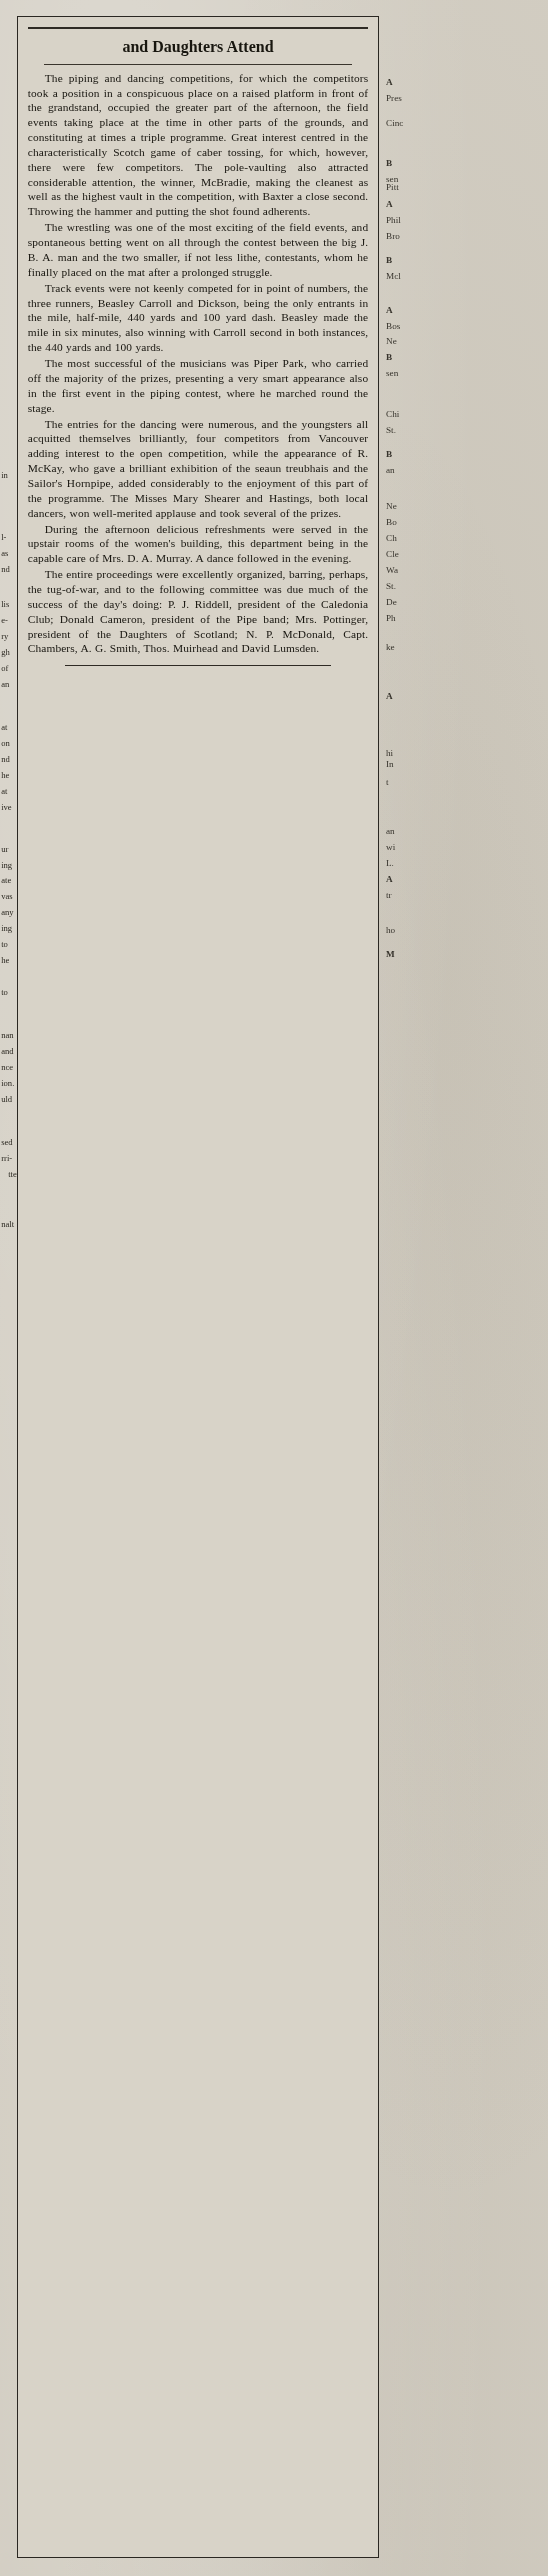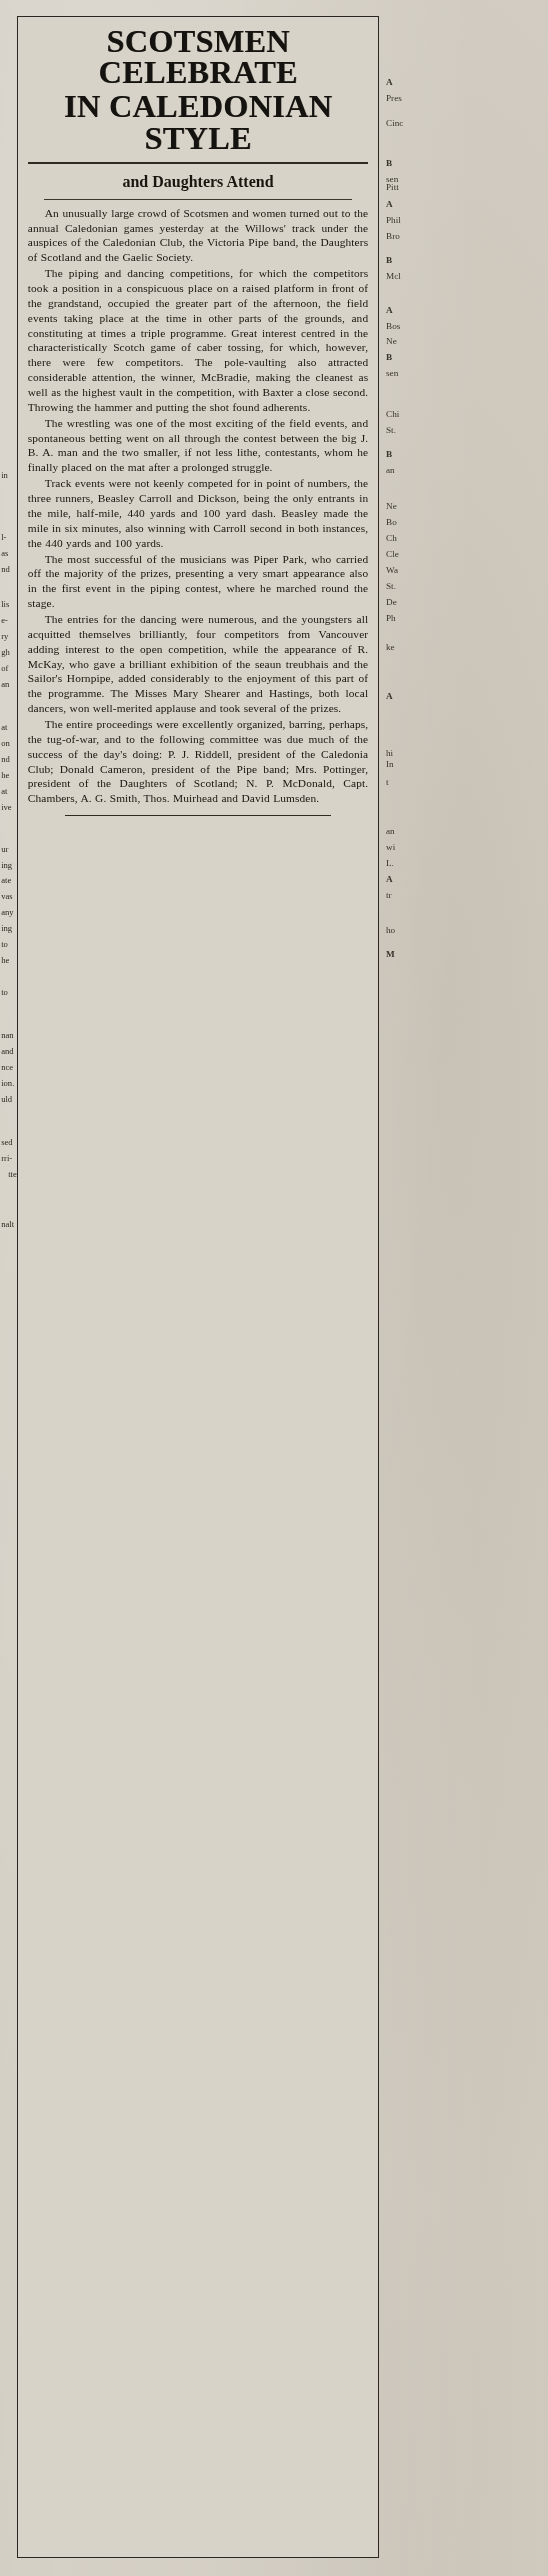--- a/index.html
+++ b/index.html
@@ -193,40 +193,36 @@
       <div class="frag" style="top: 1078px;">uld</div>
       <div class="frag" style="top: 1121px;">sed</div>
       <div class="frag" style="top: 1137px;">rri-</div>
       <div class="frag" style="top: 1153px; padding-left: 7px;">tter.</div>
       <div class="frag" style="top: 1203px;">nalt</div>
       <div class="frag" style="top: 1247px; padding-left: 39px;">ry.</div>
     </div>
 
   <div class="article">
 
-    <div class="headline">
-      <span class="line line1">SCOTSMEN CELEBRATE</span>
-      <span class="line line2">IN CALEDONIAN STYLE</span>
-    </div>
 
     <div class="rule-thin"></div>
 
     <div class="deck">
       <span class="dl">and Daughters Attend</span>
     </div>
 
     <div class="rule-hair"></div>
 
     <div class="body" id="body">
-        <p>An unusually large crowd of Scotsmen and women turned out to the annual Caledonian games yesterday at the Willows' track under the auspices of the Caledonian Club, the Victoria Pipe band, the Daughters of Scotland and the Gaelic Society.</p>
         <p>The piping and dancing competitions, for which the competitors took a position in a conspicuous place on a raised platform in front of the grandstand, occupied the greater part of the afternoon, the field events taking place at the time in other parts of the grounds, and constituting at times a triple programme. Great interest centred in the characteristically Scotch game of caber tossing, for which, however, there were few competitors. The pole-vaulting also attracted considerable attention, the winner, McBradie, making the cleanest as well as the highest vault in the competition, with Baxter a close second. Throwing the hammer and putting the shot found adherents.</p>
         <p>The wrestling was one of the most exciting of the field events, and spontaneous betting went on all through the contest between the big J. B. A. man and the two smaller, if not less lithe, contestants, whom he finally placed on the mat after a prolonged struggle.</p>
         <p>Track events were not keenly competed for in point of numbers, the three runners, Beasley Carroll and Dickson, being the only entrants in the mile, half-mile, 440 yards and 100 yard dash. Beasley made the mile in six minutes, also winning with Carroll second in both instances, the 440 yards and 100 yards.</p>
         <p>The most successful of the musicians was Piper Park, who carried off the majority of the prizes, presenting a very smart appearance also in the first event in the piping contest, where he marched round the stage.</p>
         <p>The entries for the dancing were numerous, and the youngsters all acquitted themselves brilliantly, four competitors from Vancouver adding interest to the open competition, while the appearance of R. McKay, who gave a brilliant exhibition of the seaun treubhais and the Sailor's Hornpipe, added considerably to the enjoyment of this part of the programme. The Misses Mary Shearer and Hastings, both local dancers, won well-merited applause and took several of the prizes.</p>
+        <p>During the afternoon delicious refreshments were served in the upstair rooms of the women's building, this department being in the capable care of Mrs. D. A. Murray. A dance followed in the evening.</p>
         <p>The entire proceedings were excellently organized, barring, perhaps, the tug-of-war, and to the following committee was due much of the success of the day's doing: P. J. Riddell, president of the Caledonia Club; Donald Cameron, president of the Pipe band; Mrs. Pottinger, president of the Daughters of Scotland; N. P. McDonald, Capt. Chambers, A. G. Smith, Thos. Muirhead and David Lumsden.</p>
       </div>
 
     <div class="footer-rule"></div>
   </div>
 
   <div class="neighbor" id="neighbor">
       <div class="frag bold" style="top: 61px;">A</div>
       <div class="frag" style="top: 77px;">Pres</div>
       <div class="frag" style="top: 102px;">Cinc</div>

